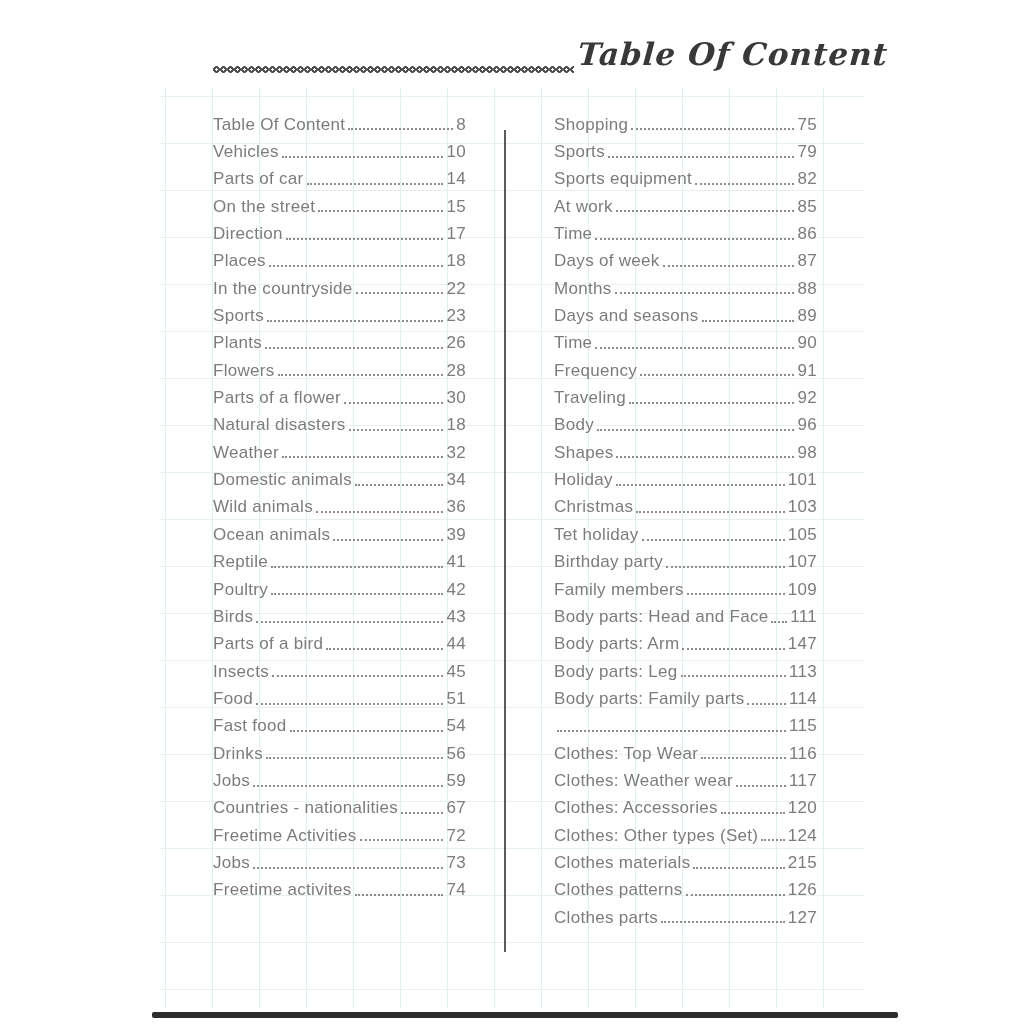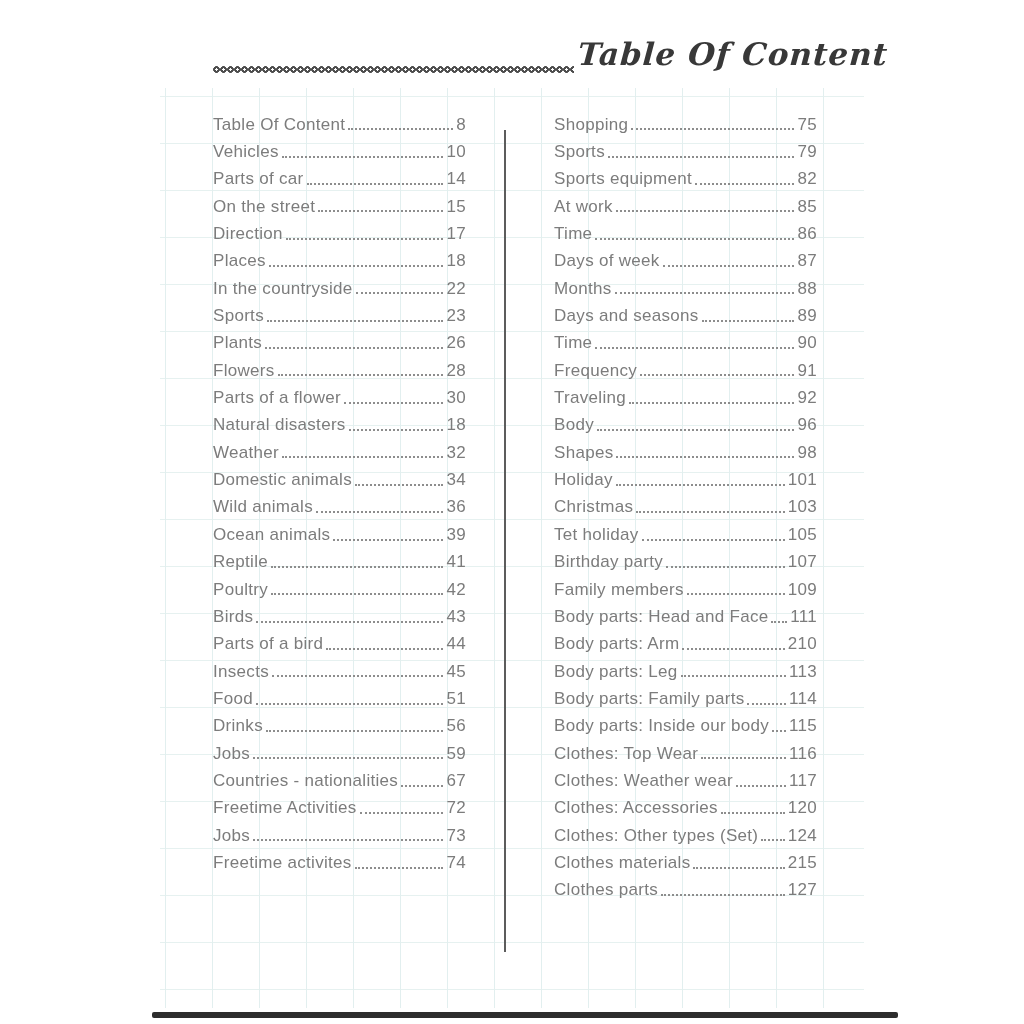--- a/index.html
+++ b/index.html
@@ -216,20 +216,25 @@
         <span class="label">Insects</span>
         <span class="dots"></span>
         <span class="pagenum">45</span>
       </div>
       <div class="toc-row">
         <span class="label">Food</span>
         <span class="dots"></span>
         <span class="pagenum">51</span>
       </div>
       <div class="toc-row">
+        <span class="label">Fast food</span>
+        <span class="dots"></span>
+        <span class="pagenum">54</span>
+      </div>
+      <div class="toc-row">
         <span class="label">Drinks</span>
         <span class="dots"></span>
         <span class="pagenum">56</span>
       </div>
       <div class="toc-row">
         <span class="label">Jobs</span>
         <span class="dots"></span>
         <span class="pagenum">59</span>
       </div>
       <div class="toc-row">
@@ -348,34 +353,33 @@
         <span class="pagenum">109</span>
       </div>
       <div class="toc-row">
         <span class="label">Body parts: Head and Face</span>
         <span class="dots"></span>
         <span class="pagenum">111</span>
       </div>
       <div class="toc-row">
         <span class="label">Body parts: Arm</span>
         <span class="dots"></span>
-        <span class="pagenum">210</span>
+        <span class="pagenum">147</span>
       </div>
       <div class="toc-row">
         <span class="label">Body parts: Leg</span>
         <span class="dots"></span>
         <span class="pagenum">113</span>
       </div>
       <div class="toc-row">
         <span class="label">Body parts: Family parts</span>
         <span class="dots"></span>
         <span class="pagenum">114</span>
       </div>
       <div class="toc-row">
-        <span class="label">Body parts: Inside our body</span>
         <span class="dots"></span>
         <span class="pagenum">115</span>
       </div>
       <div class="toc-row">
         <span class="label">Clothes: Top Wear</span>
         <span class="dots"></span>
         <span class="pagenum">116</span>
       </div>
       <div class="toc-row">
         <span class="label">Clothes: Weather wear</span>
@@ -389,20 +393,25 @@
       </div>
       <div class="toc-row">
         <span class="label">Clothes: Other types (Set)</span>
         <span class="dots"></span>
         <span class="pagenum">124</span>
       </div>
       <div class="toc-row">
         <span class="label">Clothes materials</span>
         <span class="dots"></span>
         <span class="pagenum">215</span>
+      </div>
+      <div class="toc-row">
+        <span class="label">Clothes patterns</span>
+        <span class="dots"></span>
+        <span class="pagenum">126</span>
       </div>
       <div class="toc-row">
         <span class="label">Clothes parts</span>
         <span class="dots"></span>
         <span class="pagenum">127</span>
       </div>
     </div>
 
   <div class="bottom-edge"></div>
 </div>

